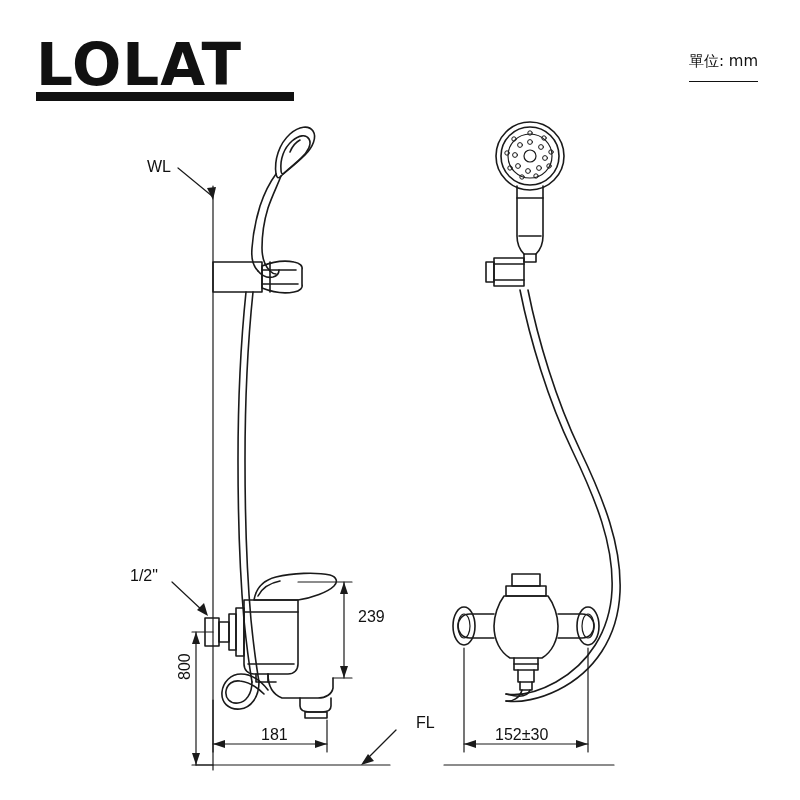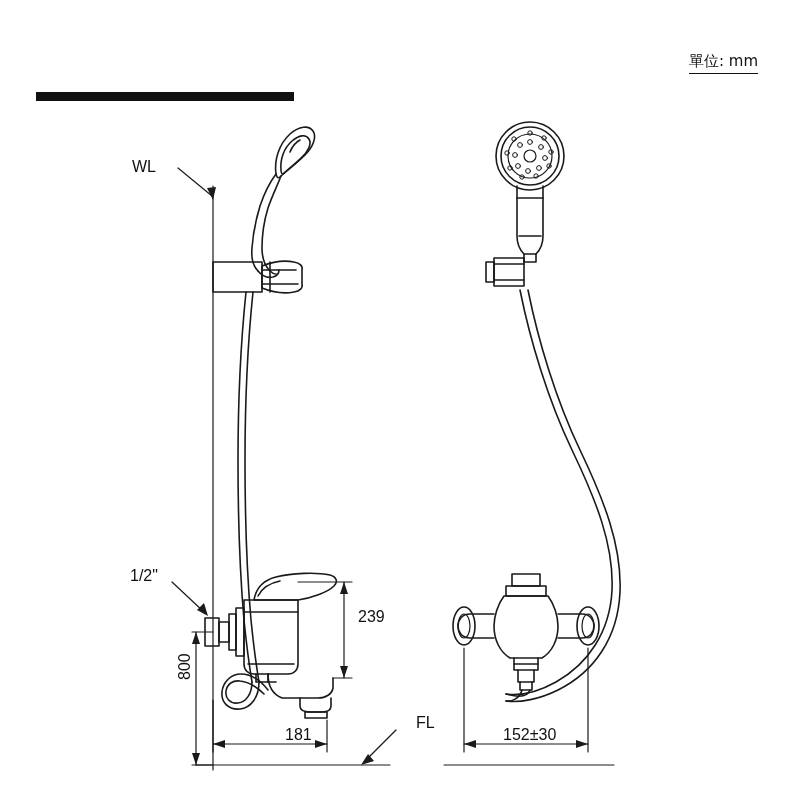--- a/index.html
+++ b/index.html
@@ -39,45 +39,46 @@
     width: 258px;
     height: 9px;
     background: #111111;
   }
   .unit-note {
     position: absolute;
     right: 42px;
     top: 52px;
     font-size: 15px;
     color: #111111;
-    padding-bottom: 2px;
+    padding-bottom: 10px;
     border-bottom: 1.5px solid #111111;
     font-family: "DejaVu Sans", sans-serif;
   }
   .lbl {
     position: absolute;
     font-size: 16px;
     color: #111111;
     font-family: "Liberation Sans", sans-serif;
     white-space: nowrap;
   }
-  .lbl-wl   { left: 132px; top: 158px; }
+  .lbl-wl   { left: 147px; top: 158px; }
   .lbl-half { left: 130px; top: 567px; }
   .lbl-800  { left: 176px; top: 680px; transform: rotate(-90deg); transform-origin: left top; }
-  .lbl-181  { left: 261px; top: 726px; margin-left: 24px; }
+  .lbl-181  { left: 261px; top: 726px; }
   .lbl-153  { left: 358px; top: 608px; }
   .lbl-fl   { left: 416px; top: 714px; }
-  .lbl-152  { left: 495px; top: 726px; margin-left: 8px; }
+  .lbl-152  { left: 495px; top: 726px; }
   svg { position: absolute; left: 0; top: 0; }
 </style>
 </head>
 <body>
 
 <div id="stage">
 
+  <div class="logo">LOLAT</div>
   <div class="logo-underline"></div>
   <div class="unit-note">單位: mm</div>
 
   <svg width="800" height="800" viewBox="0 0 800 800">
     <g fill="none" stroke="#1a1a1a" stroke-width="1.6" stroke-linecap="round" stroke-linejoin="round">
 
       <line x1="213" y1="186" x2="213" y2="770" stroke-width="1.2"></line>
 
       <line x1="178" y1="168" x2="212" y2="196" stroke-width="1.2"></line>
       <polygon points="213,200 207,188 216,187" fill="#1a1a1a" stroke="none"></polygon>

